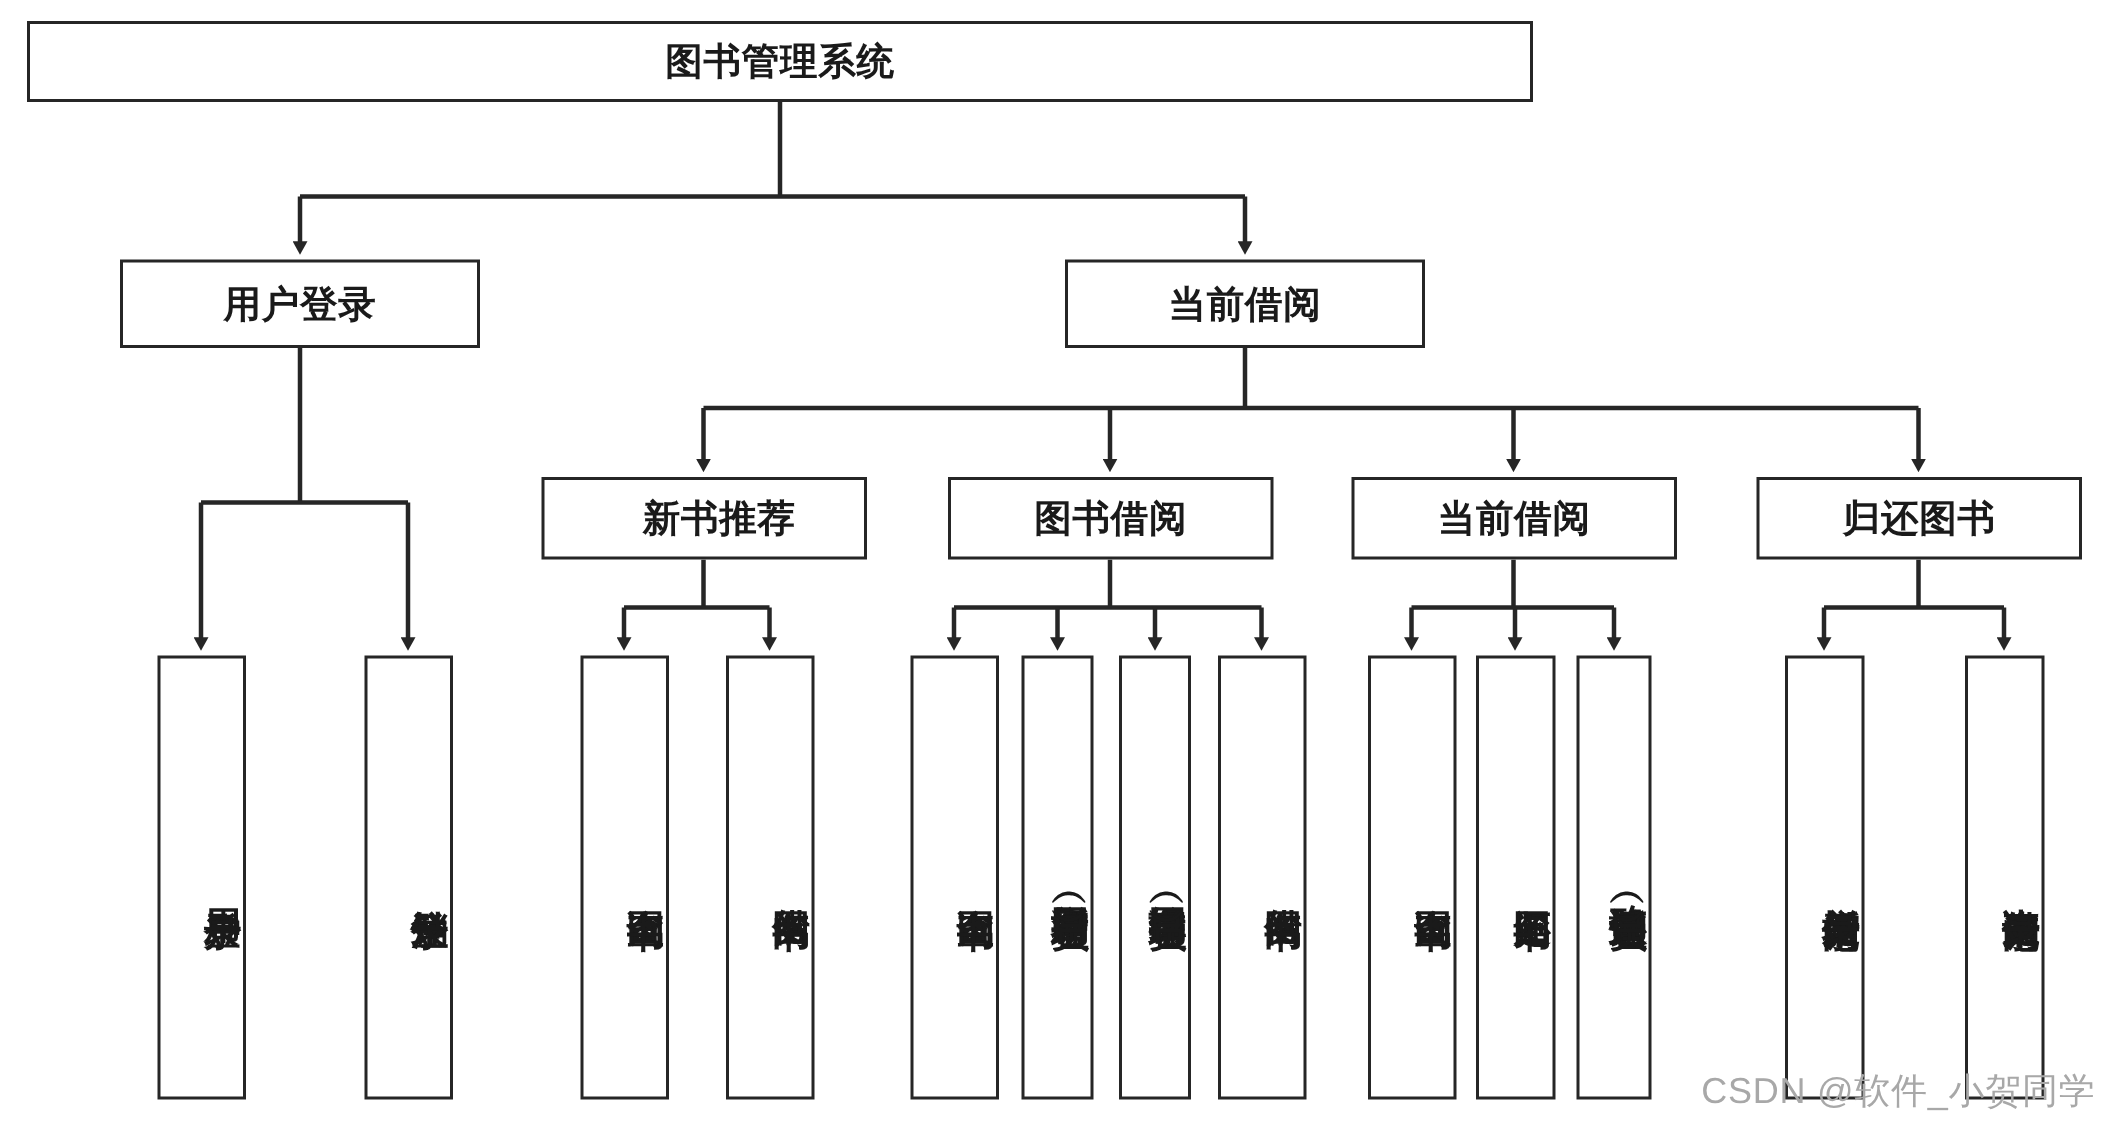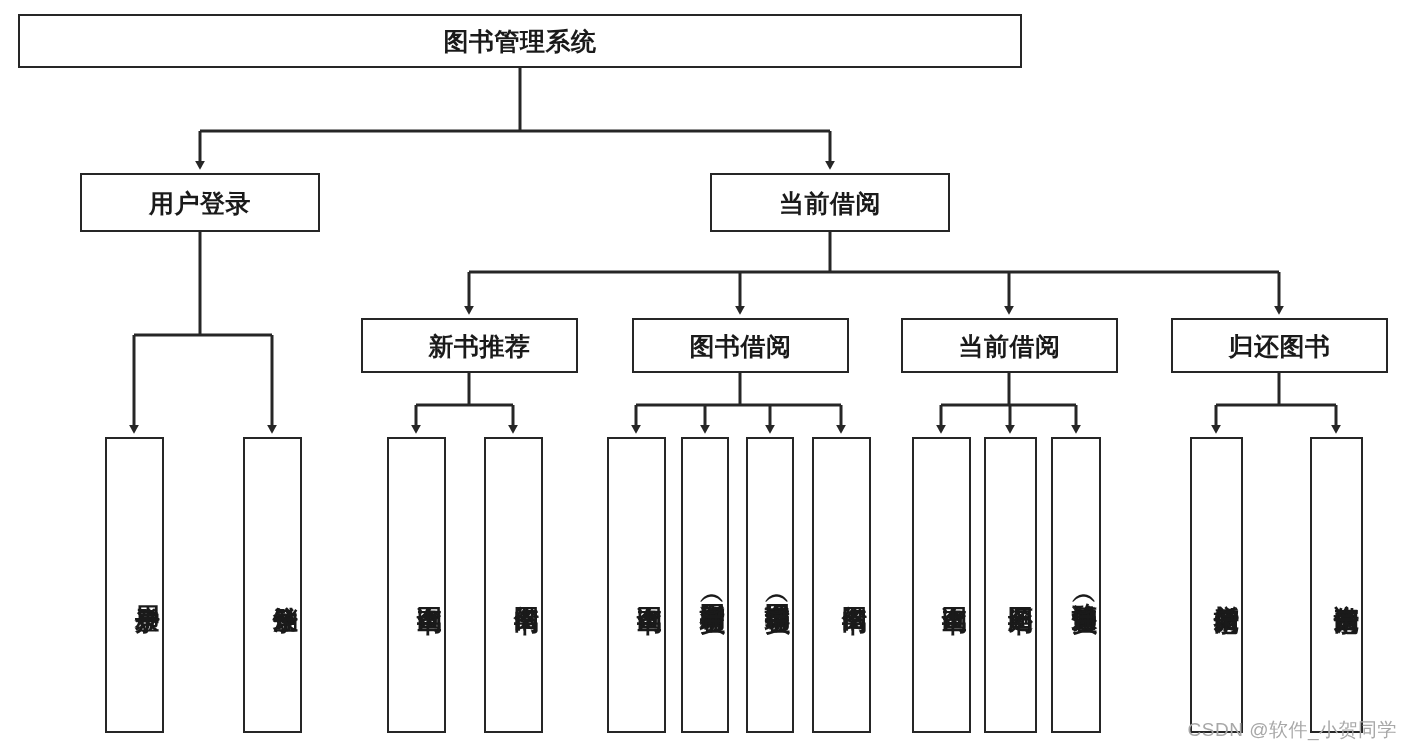--- a/index.html
+++ b/index.html
@@ -56,21 +56,21 @@
     padding-top: 4px;
   }
   .label {
     display: block;
     font-weight: bold;
   }
   #watermark {
     position: absolute;
     right: 8px;
     bottom: 4px;
-    font-size: 19px;
+    font-size: 24px;
     color: #a8a8a8;
     letter-spacing: 0.5px;
     white-space: nowrap;
     user-select: none;
   }
 </style>
 </head>
 <body>
 
 <div id="diagram-root">

